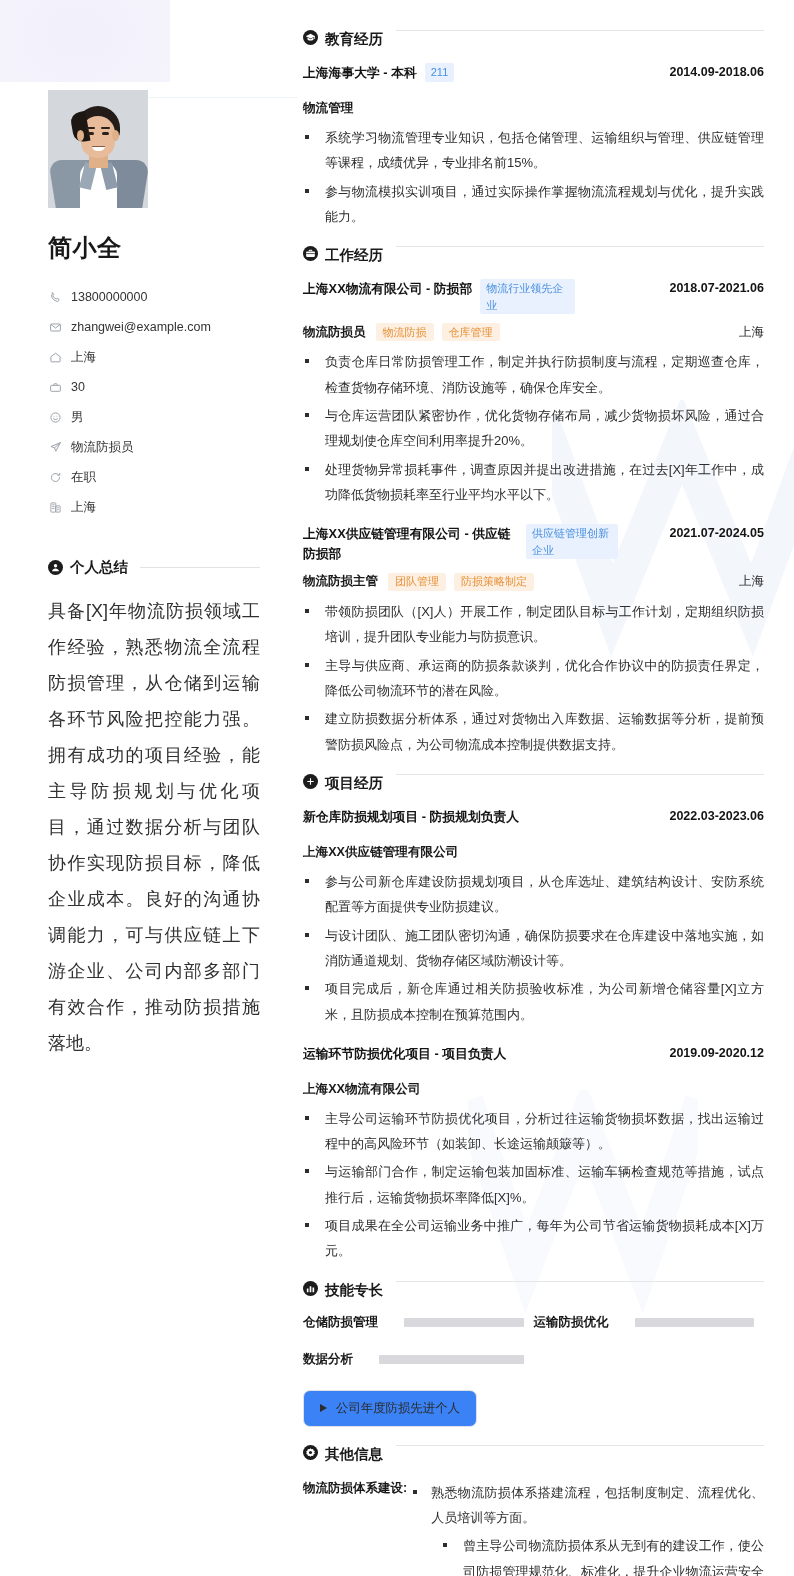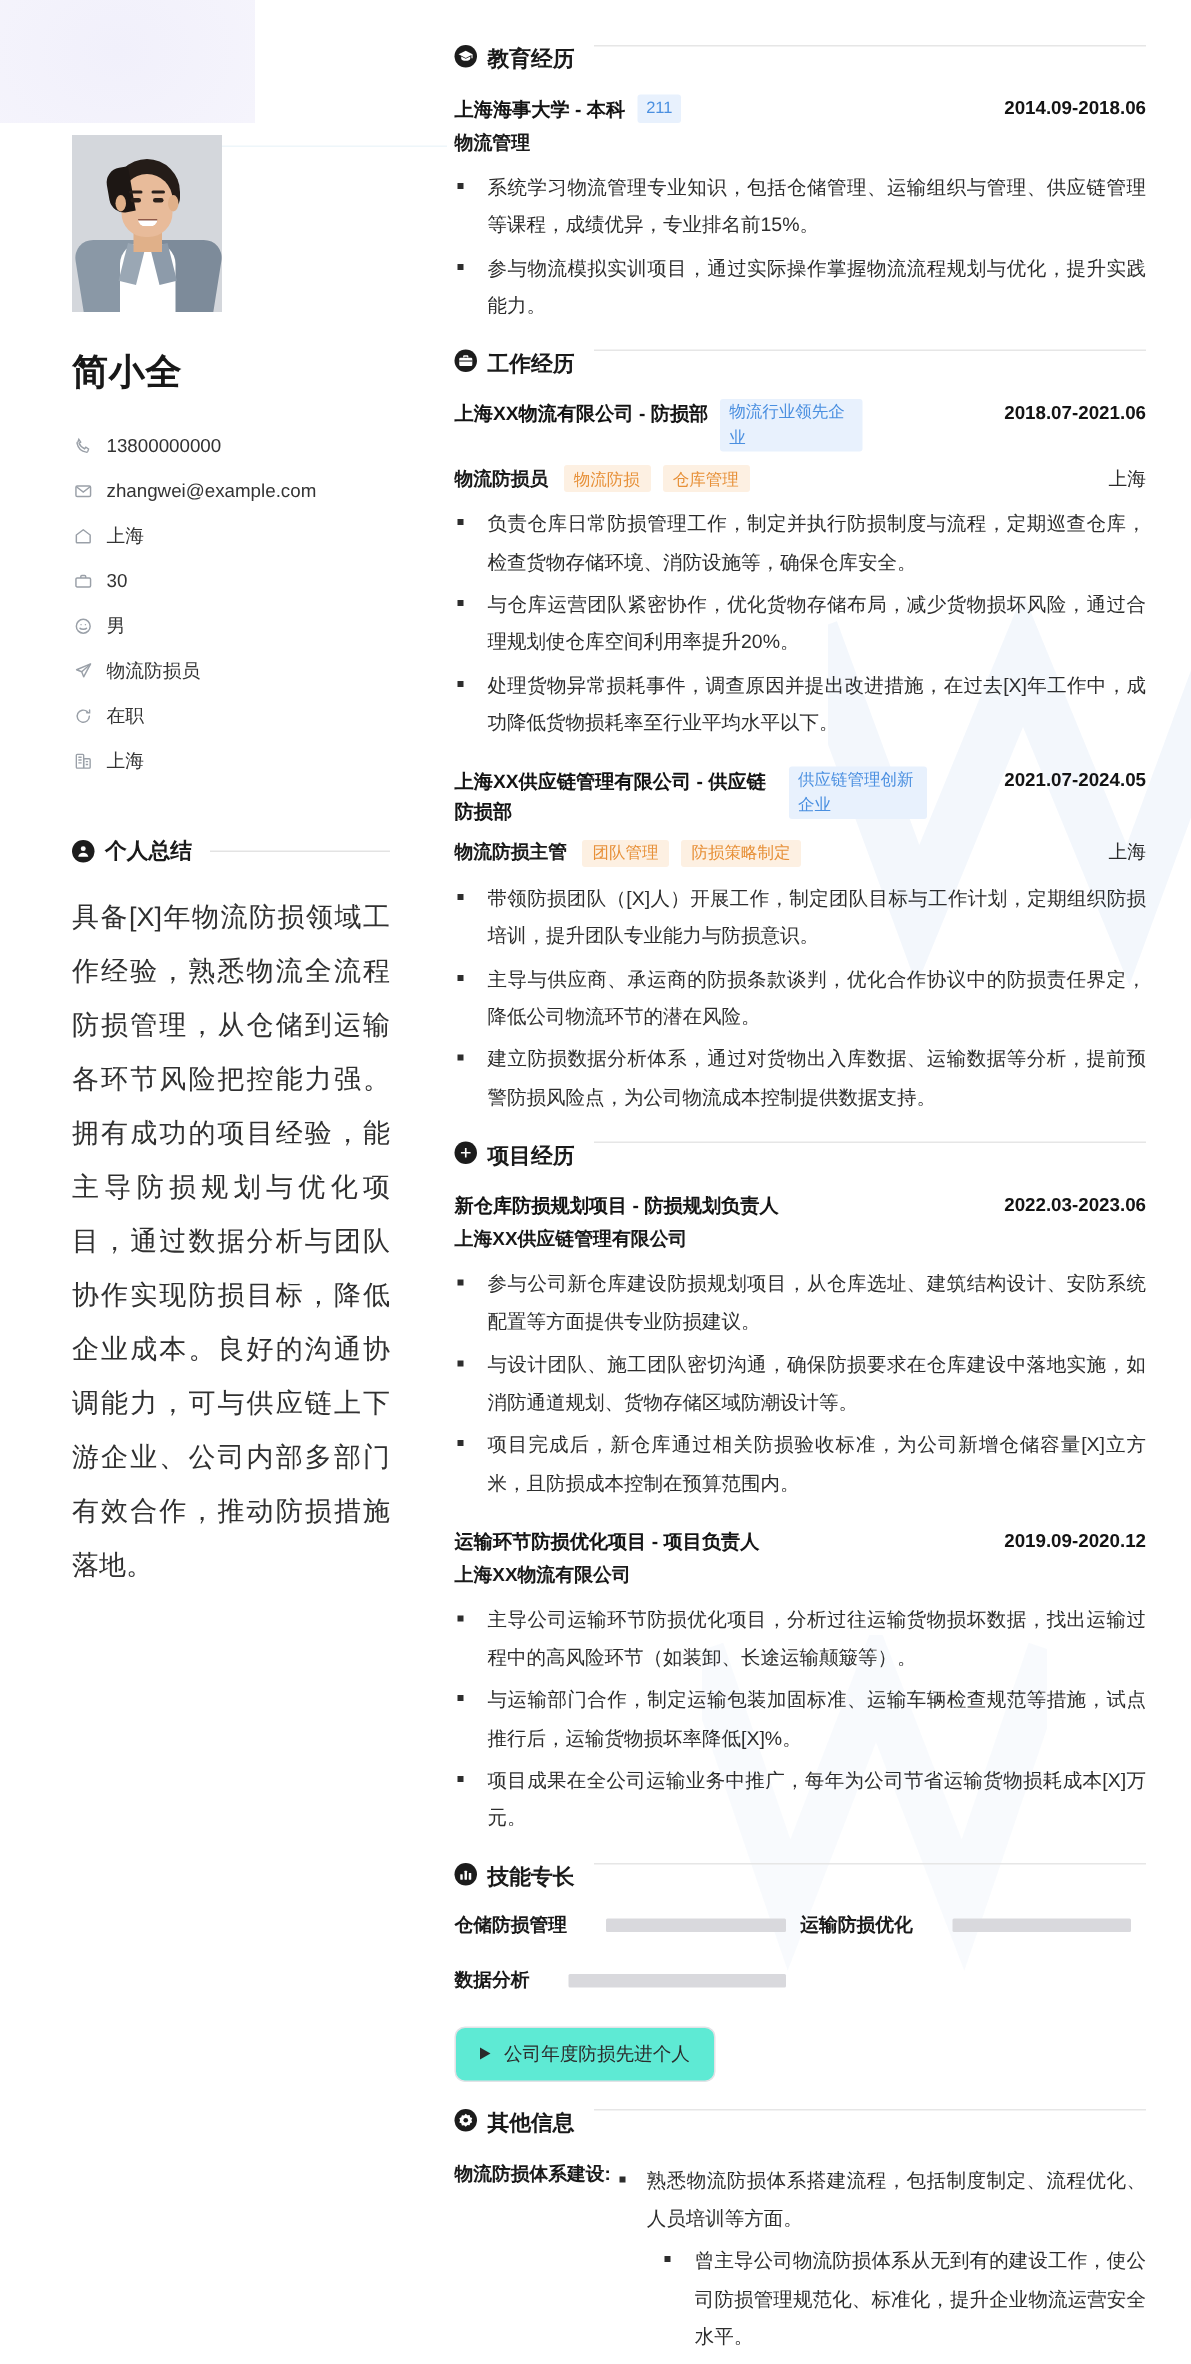--- a/index.html
+++ b/index.html
@@ -125,21 +125,21 @@
     padding: 1.5px 7px;
     font-size: 11px;
     font-weight: 400;
     color: #e79038;
     background: #fdf0e2;
     border-radius: 2px;
     white-space: nowrap;
   }
   .e-loc { margin-left: auto; font-size: 12.5px; font-weight: 400; color: #2a2a2a; }
 
-  .e-sub { margin-top: 4px; font-size: 12.6px; font-weight: 700; color: #1a1a1a; }
+  .e-sub { margin-top: 17px; font-size: 12.6px; font-weight: 700; color: #1a1a1a; }
 
   ul.bullets { list-style: none; margin-top: 8px; }
   ul.bullets li {
     position: relative;
     padding-left: 22px;
     font-size: 13px;
     line-height: 1.95;
     color: #2d2d2d;
     margin-bottom: 3px;
     text-align: justify;
@@ -161,21 +161,21 @@
 
   
   .honors { display: flex; flex-wrap: wrap; gap: 10px; margin-top: 2px; margin-bottom: 18px; }
   .honor-chip {
     display: inline-flex; align-items: center; gap: 9px;
     border: 1px solid #e2e2e6;
     border-radius: 7px;
     padding: 9px 16px;
     font-size: 12.4px;
     color: #2b2b2b;
-    background: #5eead4;
+    background: #3b82f6;
   }
   .honor-chip .tri { width: 0; height: 0; border-left: 7px solid #2b2b2b; border-top: 4.5px solid transparent; border-bottom: 4.5px solid transparent; }
 
   
   .other-row { display: flex; align-items: flex-start; }
   .other-label { flex: 0 0 auto; font-size: 12.5px; font-weight: 700; color: #1a1a1a; padding-top: 2px; white-space: nowrap; }
   .other-body { flex: 1; padding-left: 4px; }
   .other-body ul.bullets li { padding-left: 20px; }
   .other-body ul.bullets li.indent { padding-left: 52px; }
   .other-body ul.bullets li.indent::before { left: 32px; }

